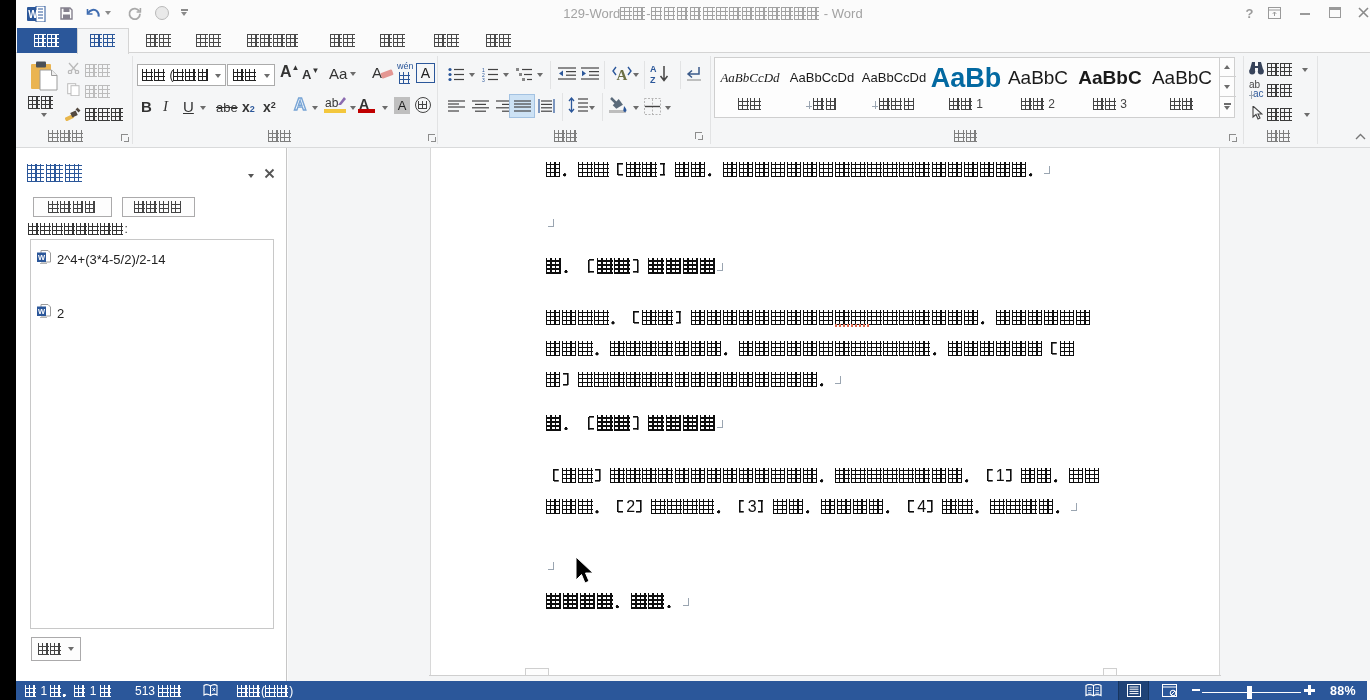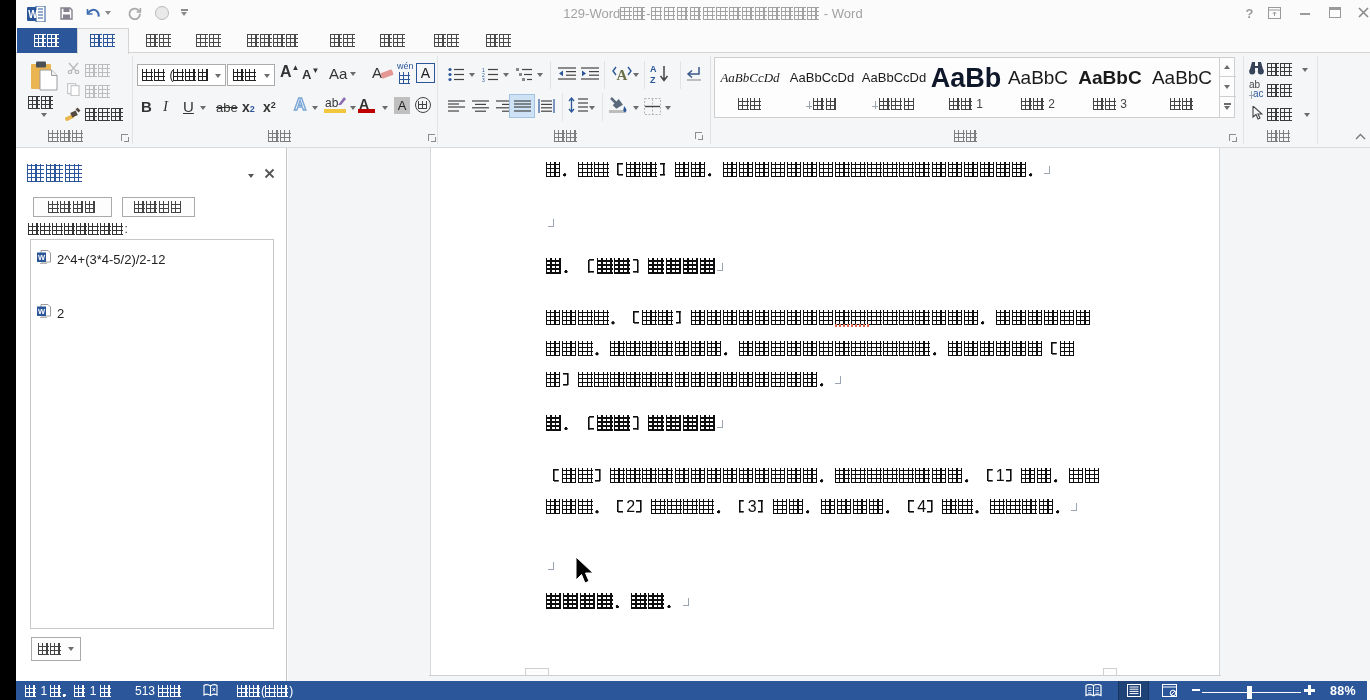--- a/index.html
+++ b/index.html
@@ -333,21 +333,21 @@
       </div>
 <div class="glabel" style="left:538px"><i class="z"></i><i class="z"></i></div>
 <div class="launcher" style="left:679px;top:79px"></div>
 <div class="ab" style="left:698px;top:4px;width:521px;height:61px;background:#fdfdfd;border:1px solid #cfcfcf"></div>
 <div class="ab" style="left:698px;top:8px;width:72px;height:34px;text-align:center;font-size:13px;color:#1a1a1a;line-height:34px;white-space:nowrap"><span style="font-style:italic;font-family:'Liberation Serif',serif">AaBbCcDd</span></div>
 <div class="ab" style="left:698px;top:44px;width:72px;text-align:center;font-size:12px;color:#444"><i class="z"></i><i class="z"></i></div>
 <div class="ab" style="left:770px;top:8px;width:72px;height:34px;text-align:center;font-size:13px;color:#1a1a1a;line-height:34px;white-space:nowrap">AaBbCcDd</div>
 <div class="ab" style="left:770px;top:44px;width:72px;text-align:center;font-size:12px;color:#444"><span class="ret" style="width:5px;height:7px;margin-right:2px"></span><i class="z"></i><i class="z"></i></div>
 <div class="ab" style="left:842px;top:8px;width:72px;height:34px;text-align:center;font-size:13px;color:#1a1a1a;line-height:34px;white-space:nowrap">AaBbCcDd</div>
 <div class="ab" style="left:842px;top:44px;width:72px;text-align:center;font-size:12px;color:#444"><span class="ret" style="width:5px;height:7px;margin-right:2px"></span><i class="z"></i><i class="z"></i><i class="z"></i></div>
-<div class="ab" style="left:914px;top:8px;width:72px;height:34px;text-align:center;font-size:15px;color:#0f172a;line-height:34px;white-space:nowrap"><b style="font-size:27px">AaBb</b></div>
+<div class="ab" style="left:914px;top:8px;width:72px;height:34px;text-align:center;font-size:15px;color:#0369a1;line-height:34px;white-space:nowrap"><b style="font-size:27px">AaBb</b></div>
 <div class="ab" style="left:914px;top:44px;width:72px;text-align:center;font-size:12px;color:#444"><i class="z"></i><i class="z"></i> 1</div>
 <div class="ab" style="left:986px;top:8px;width:72px;height:34px;text-align:center;font-size:15px;color:#1a1a1a;line-height:34px;white-space:nowrap"><b style="font-size:19px;font-weight:normal">AaBbC</b></div>
 <div class="ab" style="left:986px;top:44px;width:72px;text-align:center;font-size:12px;color:#444"><i class="z"></i><i class="z"></i> 2</div>
 <div class="ab" style="left:1058px;top:8px;width:72px;height:34px;text-align:center;font-size:15px;color:#1a1a1a;line-height:34px;white-space:nowrap"><b style="font-size:19px">AaBbC</b></div>
 <div class="ab" style="left:1058px;top:44px;width:72px;text-align:center;font-size:12px;color:#444"><i class="z"></i><i class="z"></i> 3</div>
 <div class="ab" style="left:1130px;top:8px;width:72px;height:34px;text-align:center;font-size:15px;color:#1a1a1a;line-height:34px;white-space:nowrap"><b style="font-size:19px;font-weight:normal">AaBbC</b></div>
 <div class="ab" style="left:1130px;top:44px;width:72px;text-align:center;font-size:12px;color:#444"><i class="z"></i><i class="z"></i></div>
 <div class="ab" style="left:1203px;top:4px;width:16px;height:61px;border-left:1px solid #cfcfcf">
         <div style="position:absolute;left:0;top:0;width:16px;height:20px;border-bottom:1px solid #cfcfcf">
           <span class="dna" style="position:absolute;left:4px;top:8px;border-top:none;border-bottom:4px solid #6c6c6c"></span>
@@ -397,21 +397,21 @@
 <div class="btn" style="left:17px;top:49px;width:79px;height:20px;line-height:19px"><i class="z"></i><i class="z"></i><i class="z"></i><i class="z"></i></div>
 <div class="btn" style="left:106px;top:49px;width:73px;height:20px;line-height:19px"><i class="z"></i><i class="z"></i><i class="z"></i><i class="z"></i></div>
 <div class="ab" style="left:12px;top:74px;font-size:12px;color:#333"><i class="z"></i><i class="z"></i><i class="z"></i><i class="z"></i><i class="z"></i><i class="z"></i><i class="z"></i><i class="z"></i>:</div>
 <div class="ab" style="left:14px;top:91px;width:244px;height:390px;background:#fff;border:1px solid #c8c8c8"></div>
 <svg class="ab" style="left:21px;top:102px" width="14" height="15" viewBox="0 0 14 15">
         <path d="M4 0.5 L11 0.5 L13.5 3 L13.5 12 L4 12 Z" fill="#fff" stroke="#9c9c9c"></path>
         <rect x="0" y="2.5" width="9" height="9.5" fill="#2b579a"></rect>
         <text x="4.5" y="10" font-size="7.5" font-weight="bold" fill="#fff" text-anchor="middle" font-family="Liberation Sans">W</text>
         <path d="M3 13.5 L10 13.5" stroke="#b5b5b5"></path>
       </svg>
-<div class="ab" style="left:41px;top:104px;font-size:13px;color:#222">2^4+(3*4-5/2)/2-12</div>
+<div class="ab" style="left:41px;top:104px;font-size:13px;color:#222">2^4+(3*4-5/2)/2-14</div>
 <svg class="ab" style="left:21px;top:156px" width="14" height="15" viewBox="0 0 14 15">
         <path d="M4 0.5 L11 0.5 L13.5 3 L13.5 12 L4 12 Z" fill="#fff" stroke="#9c9c9c"></path>
         <rect x="0" y="2.5" width="9" height="9.5" fill="#2b579a"></rect>
         <text x="4.5" y="10" font-size="7.5" font-weight="bold" fill="#fff" text-anchor="middle" font-family="Liberation Sans">W</text>
         <path d="M3 13.5 L10 13.5" stroke="#b5b5b5"></path>
       </svg>
 <div class="ab" style="left:41px;top:158px;font-size:13px;color:#222">2</div>
 <div class="btn" style="left:15px;top:489px;width:50px;height:24px;line-height:23px;background:#fdfdfd"><i class="z"></i><i class="z"></i> <span class="dna" style="display:inline-block;vertical-align:2px;margin-left:2px"></span></div>
 </div>
 <div id="canvas">

